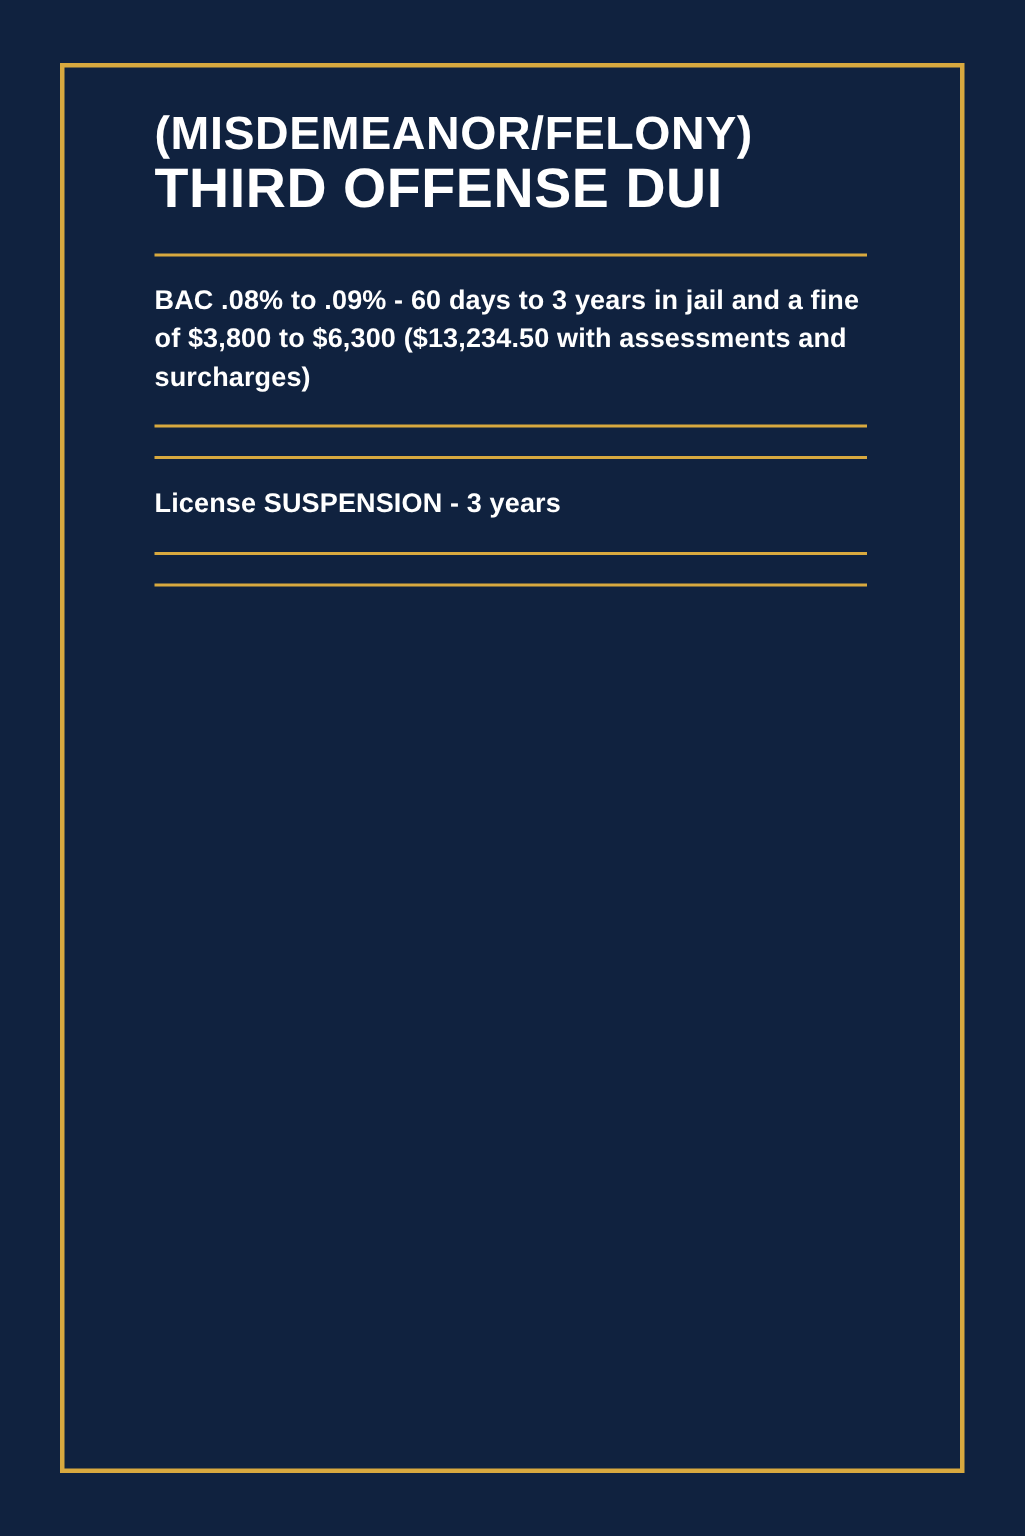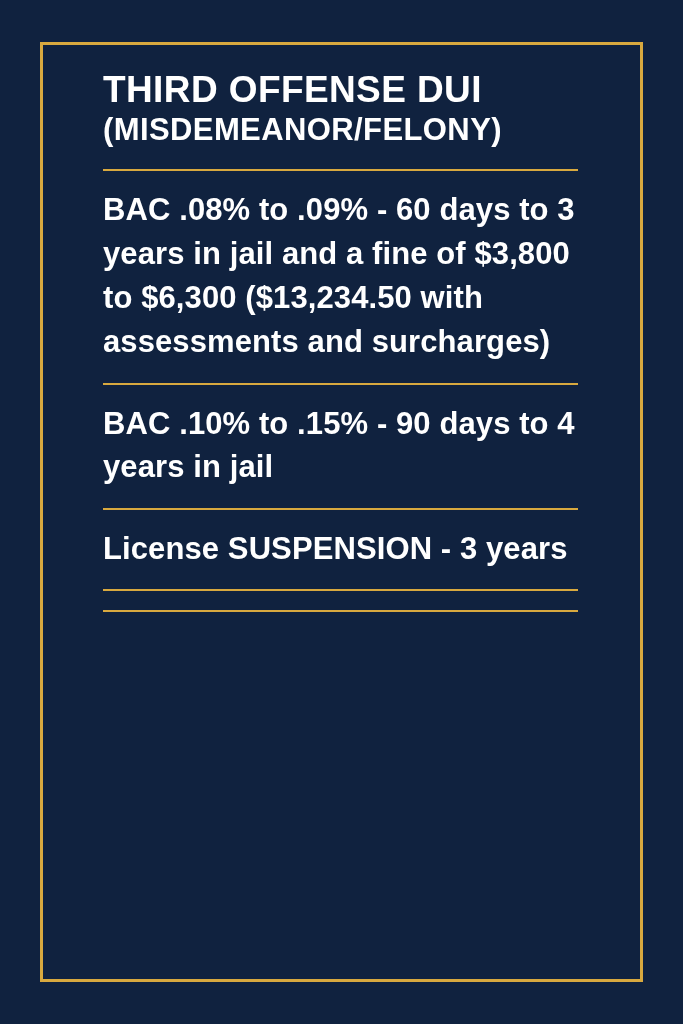--- a/index.html
+++ b/index.html
@@ -54,49 +54,48 @@
     margin-top: 2px;
   }
   .divider {
     height: 2px;
     background: #d8a93f;
     width: 475px;
     margin: 19px 0 17px 0;
   }
   .item {
     color: #ffffff;
-    font-size: 31px;
+    font-size: 18px;
     font-weight: bold;
     line-height: 1.42;
     letter-spacing: 0.1px;
   }
   .item-compact {
     line-height: 1.4;
   }
 </style>
 </head>
 <body>
 
 <div class="poster">
   <div class="frame"></div>
 
   <div class="content">
 
     <div class="title-block">
+      <div class="title-line title-line-2">(MISDEMEANOR/FELONY)</div>
       <div class="title-line title-line-1">THIRD OFFENSE DUI</div>
-      <div class="title-line title-line-2">(MISDEMEANOR/FELONY)</div>
     </div>
 
     <div class="divider"></div>
 
     <div class="item">BAC .08% to .09% - 60 days to 3 years in jail and a fine of $3,800 to $6,300 ($13,234.50 with assessments and surcharges)</div>
 
     <div class="divider"></div>
 
-    <div class="item item-compact">BAC .10% to .15% - 90 days to 4 years in jail</div>
 
     <div class="divider"></div>
 
     <div class="item item-compact">License SUSPENSION - 3 years</div>
 
     <div class="divider"></div>
 
 
     <div class="divider"></div>
 

